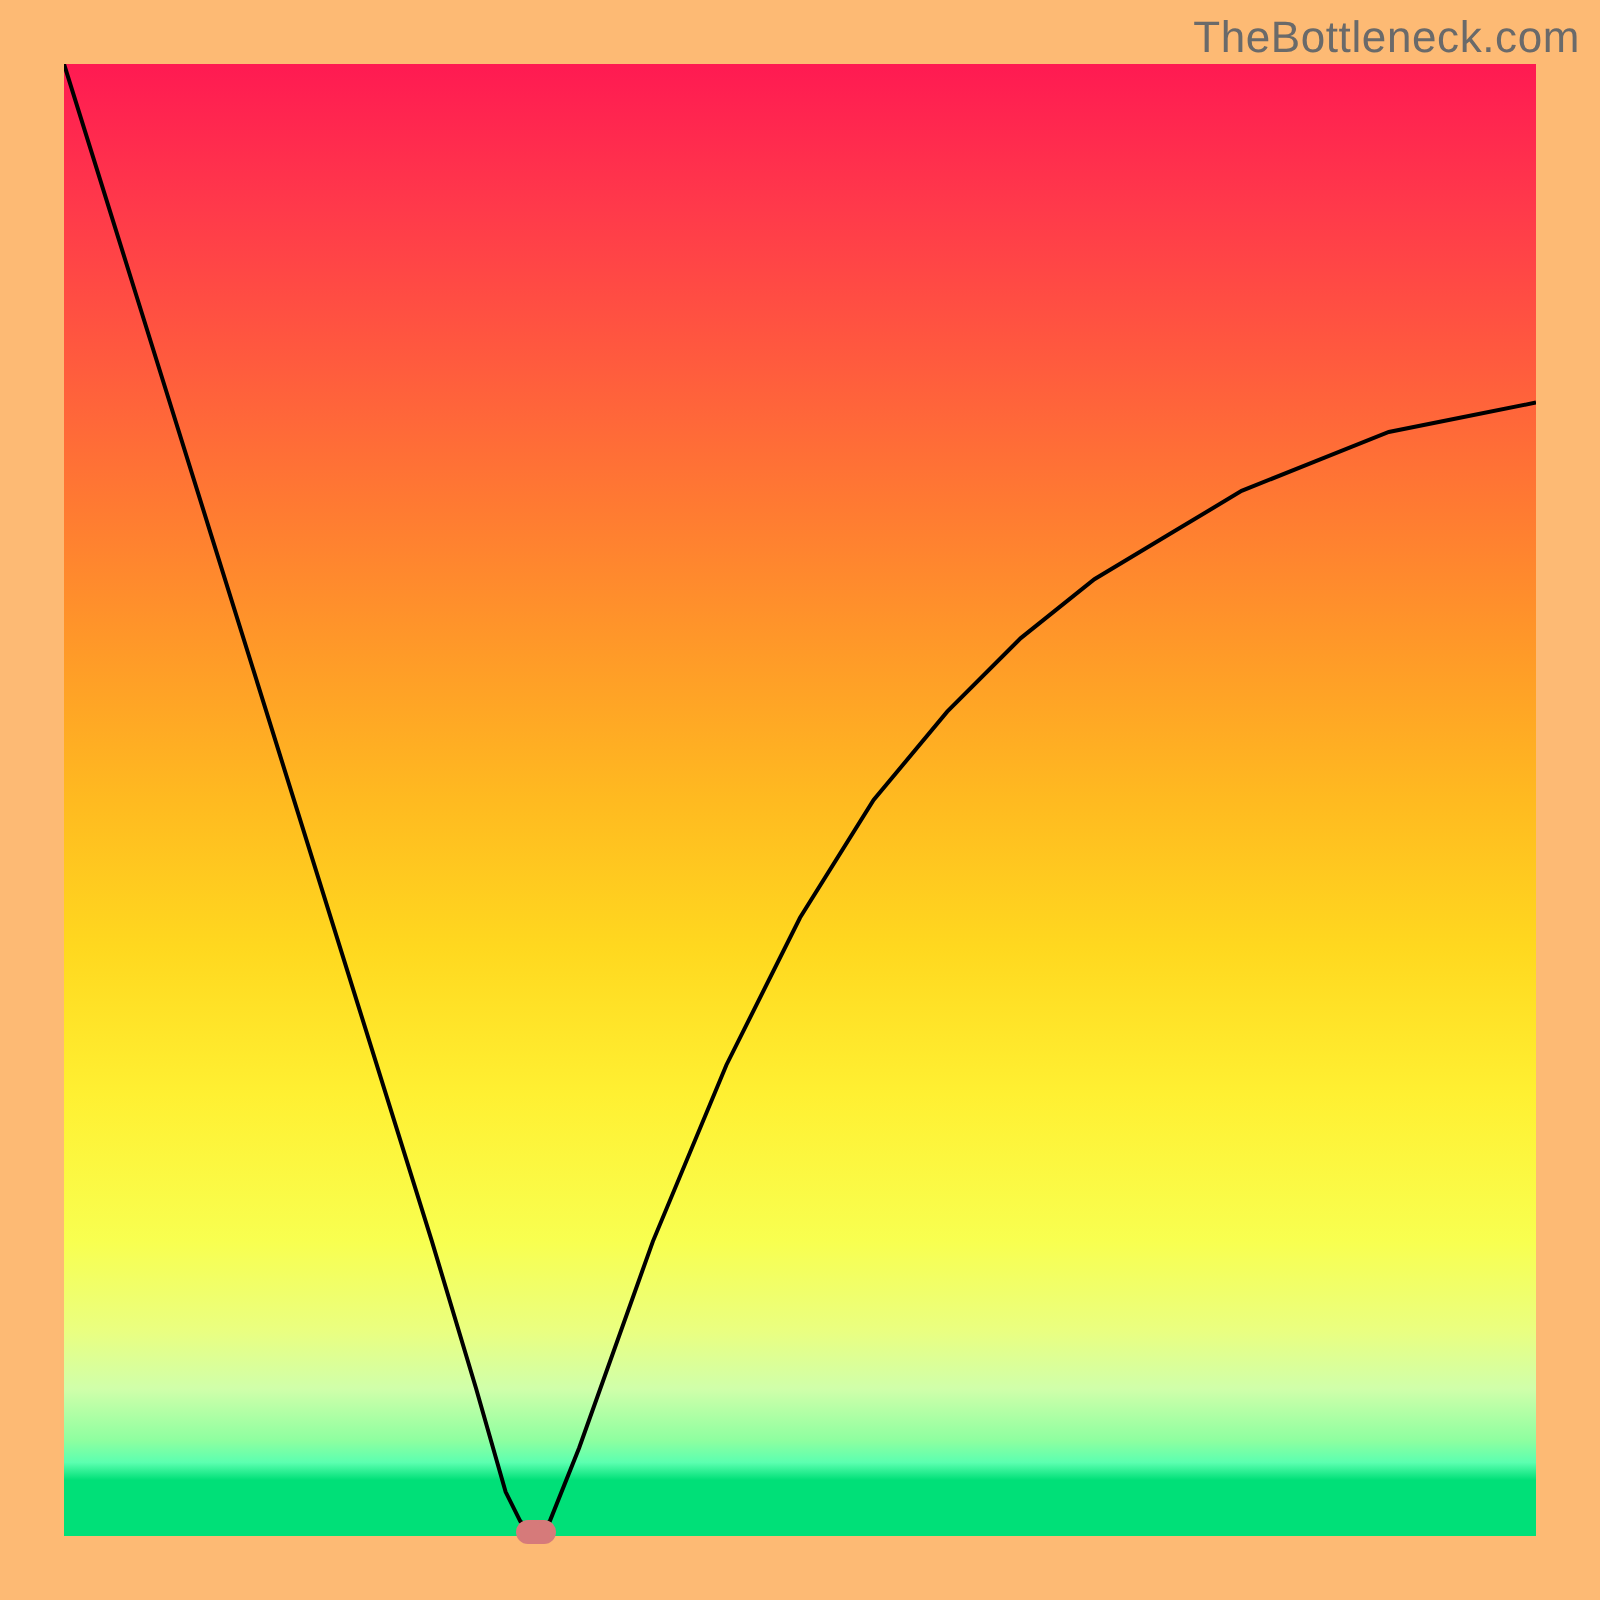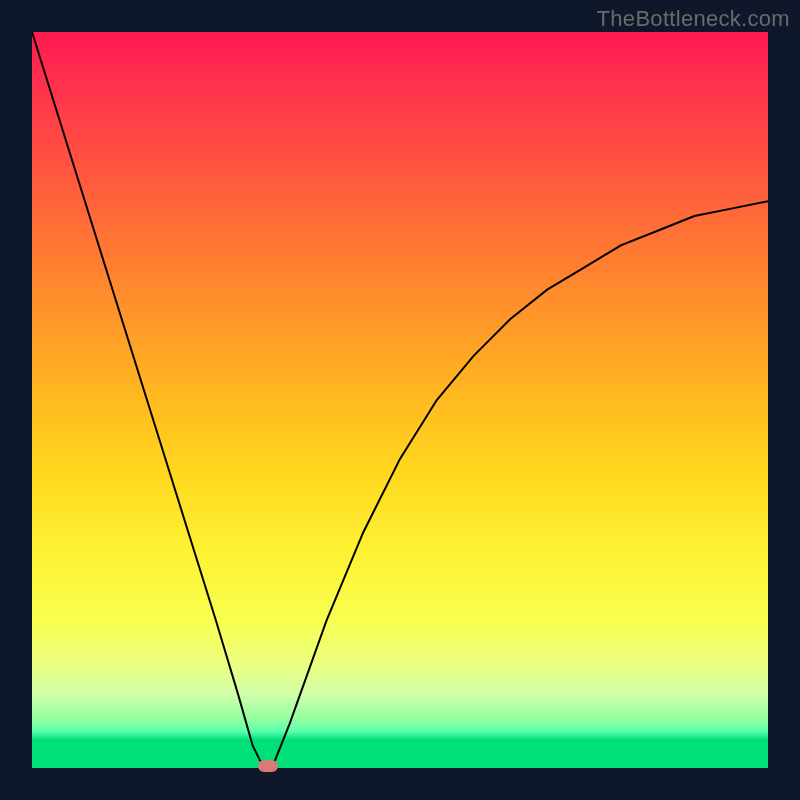--- a/index.html
+++ b/index.html
@@ -10,21 +10,21 @@
     background: #000;
     position: relative;
     font-family: Arial, sans-serif;
   }
   .frame {
     position: absolute;
     top: 0;
     left: 0;
     width: 800px;
     height: 800px;
-    background: #0f172a;
+    background: #fdba74;
   }
   .plot-area {
     position: absolute;
     top: 32px;
     left: 32px;
     width: 736px;
     height: 736px;
     background: linear-gradient(to bottom,
       #ff1a52 0%,
       #ff3a4a 10%,

